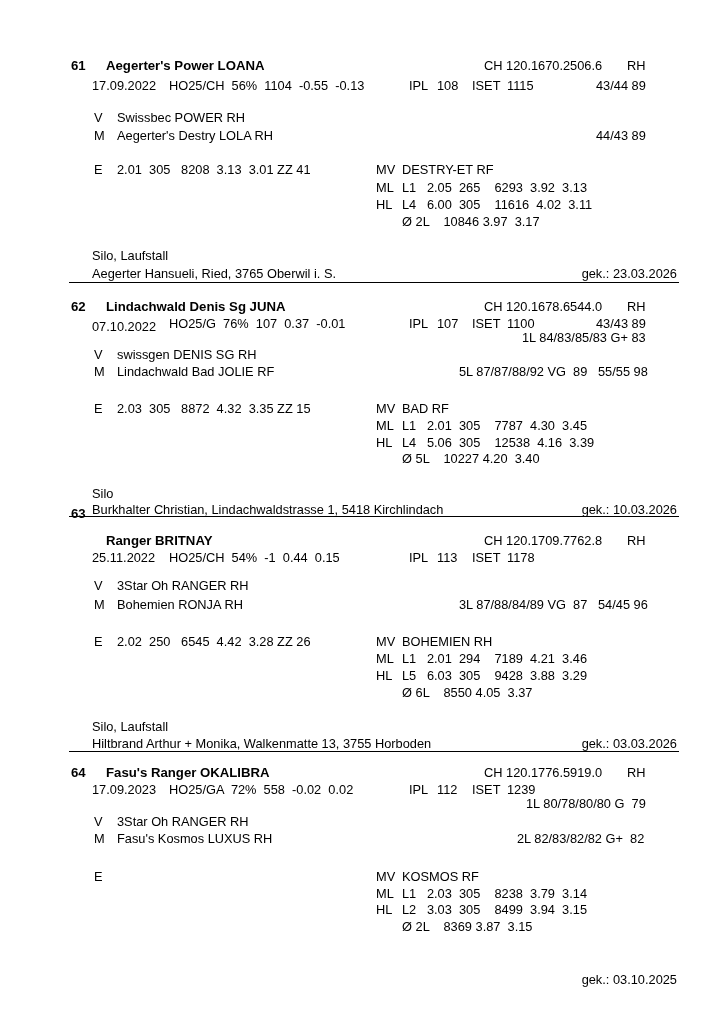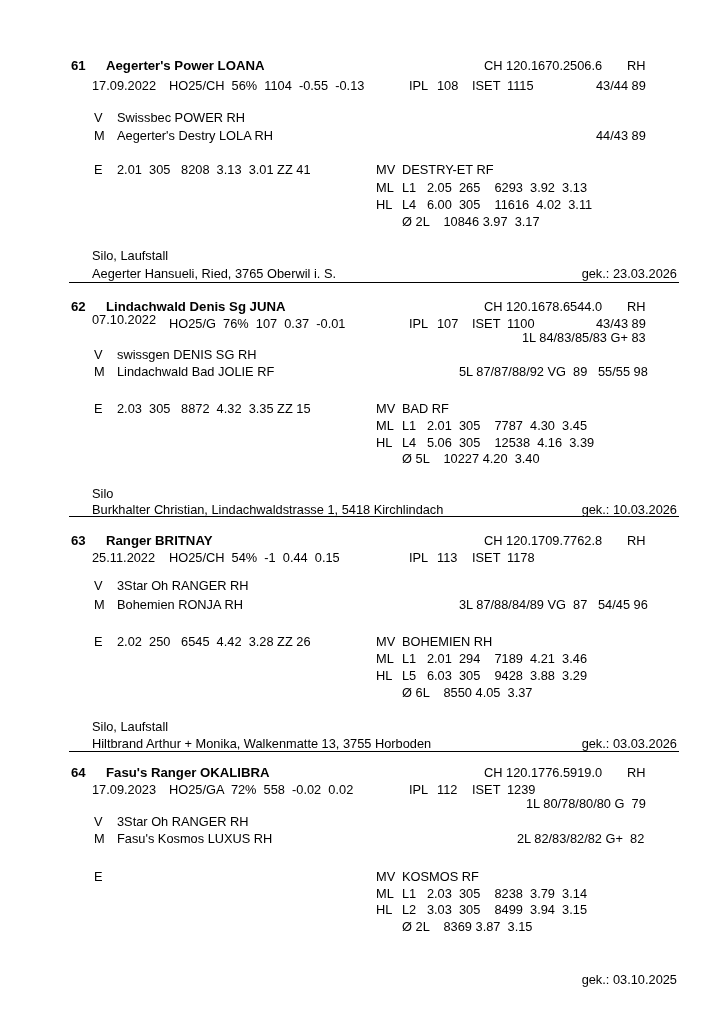--- a/index.html
+++ b/index.html
@@ -54,21 +54,21 @@
     <span class="t r" style="top:266px">gek.: 23.03.2026</span>
     <div class="hr" style="top:282px"></div>
   </section>
 
   <section>
     <span class="t b" style="left:57px;top:299px">62</span>
     <span class="t b" style="left:92px;top:299px">Lindachwald Denis Sg JUNA</span>
     <span class="t" style="left:470px;top:299px">CH 120.1678.6544.0</span>
     <span class="t" style="left:613px;top:299px">RH</span>
 
-    <span class="t" style="left:78px;top:312px">07.10.2022</span>
+    <span class="t" style="left:78px;top:319px">07.10.2022</span>
     <span class="t" style="left:155px;top:316px">HO25/G  76%  107  0.37  -0.01</span>
     <span class="t" style="left:395px;top:316px">IPL</span>
     <span class="t" style="left:423px;top:316px">107</span>
     <span class="t" style="left:458px;top:316px">ISET</span>
     <span class="t" style="left:493px;top:316px">1100</span>
     <span class="t" style="left:582px;top:316px">43/43 89</span>
     <span class="t" style="left:508px;top:330px">1L 84/83/85/83 G+ 83</span>
 
     <span class="t" style="left:80px;top:347px">V</span>
     <span class="t" style="left:103px;top:347px">swissgen DENIS SG RH</span>
@@ -86,21 +86,21 @@
     <span class="t" style="left:388px;top:435px">L4   5.06  305    12538  4.16  3.39</span>
     <span class="t" style="left:388px;top:451px">Ø 5L    10227 4.20  3.40</span>
 
     <span class="t" style="left:78px;top:486px">Silo</span>
     <span class="t" style="left:78px;top:502px">Burkhalter Christian, Lindachwaldstrasse 1, 5418 Kirchlindach</span>
     <span class="t r" style="top:502px">gek.: 10.03.2026</span>
     <div class="hr" style="top:516px"></div>
   </section>
 
   <section>
-    <span class="t b" style="left:57px;top:533px">63</span>
+    <span class="t b" style="left:57px;top:506px">63</span>
     <span class="t b" style="left:92px;top:533px">Ranger BRITNAY</span>
     <span class="t" style="left:470px;top:533px">CH 120.1709.7762.8</span>
     <span class="t" style="left:613px;top:533px">RH</span>
 
     <span class="t" style="left:78px;top:550px">25.11.2022</span>
     <span class="t" style="left:155px;top:550px">HO25/CH  54%  -1  0.44  0.15</span>
     <span class="t" style="left:395px;top:550px">IPL</span>
     <span class="t" style="left:423px;top:550px">113</span>
     <span class="t" style="left:458px;top:550px">ISET</span>
     <span class="t" style="left:493px;top:550px">1178</span>

